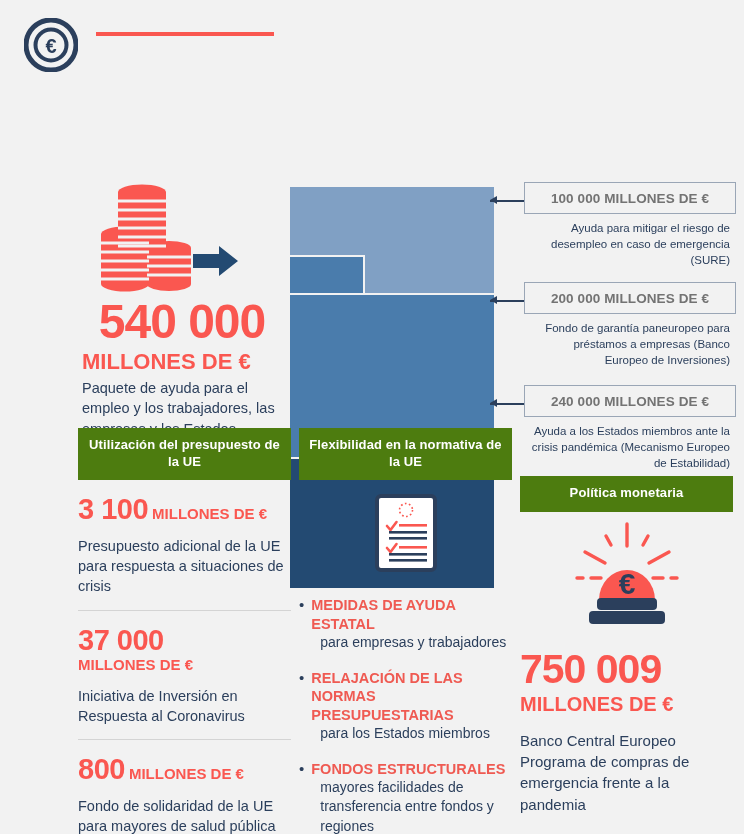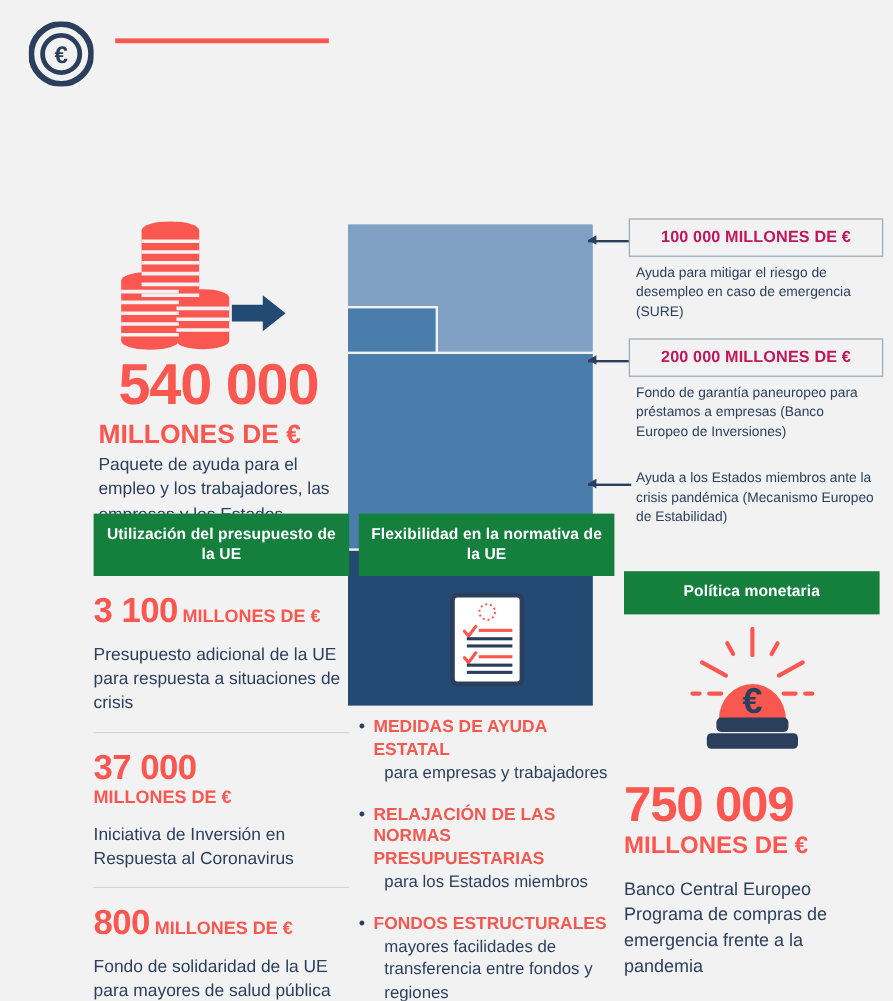--- a/index.html
+++ b/index.html
@@ -50,34 +50,34 @@
   .seg-mid-a  { top: 70px;  height: 36px;  width: 73px; background: #4a7cac; }
   .seg-mid    { top: 108px; height: 62px;  background: #4a7cac; }
   .seg-bot    { top: 272px; height: 129px; background: #234a72; }
 
   
   .callout { position: absolute; width: 212px; }
   .callout-box {
     border: 1.5px solid #9aa6b6; background: #f2f2f2;
     padding: 6px 4px 6px 4px; text-align: center;
   }
-  .callout-amount { font-size: 13.5px; font-weight: bold; color: #be185d; letter-spacing: 0.1px; }
-  .callout-desc { font-size: 11.5px; color: #2b3f5c; line-height: 1.38; text-align: left; margin-top: 7px; padding: 0 6px; }
+  .callout-amount { font-size: 13.5px; font-weight: bold; color: #737373; letter-spacing: 0.1px; }
+  .callout-desc { font-size: 11.5px; color: #2b3f5c; line-height: 1.38; text-align: right; margin-top: 7px; padding: 0 6px; }
   .lead-line { position: absolute; height: 1.5px; background: #2b3f5c; }
   .lead-head { position: absolute; width: 0; height: 0; border-top: 4px solid transparent; border-bottom: 4px solid transparent; border-right: 7px solid #2b3f5c; }
 
   
   .cols { position: absolute; top: 428px; left: 0; width: 744px; height: 406px; display: flex; }
   .col { width: 213px; }
   .col-1 { margin-left: 78px; }
   .col-2 { margin-left: 8px; }
   .col-3 { margin-left: 8px; margin-top: 48px; }
 
   .col-head {
-    background: #15803d; color: #ffffff; text-align: center;
+    background: #4d7c0f; color: #ffffff; text-align: center;
     font-size: 13px; font-weight: bold; line-height: 1.28;
     padding: 9px 4px 10px; letter-spacing: 0.1px;
   }
 
   .block { padding-top: 14px; }
   .divider { height: 1px; background: #d4d4d4; margin-top: 13px; }
 
   .fig-inline { white-space: nowrap; line-height: 1.05; }
   .fig-num { font-size: 29px; font-weight: bold; color: #fa5750; letter-spacing: -0.5px; }
   .fig-unit-inline { font-size: 15px; font-weight: bold; color: #fa5750; margin-left: 4px; }
@@ -192,20 +192,23 @@
   <div class="callout" style="left:524px; top:200px;">
     <div class="callout-box">
       <span class="callout-amount">200 000 MILLONES DE €</span>
     </div>
     <div class="callout-desc">Fondo de garantía paneuropeo para préstamos a empresas (Banco Europeo de Inversiones)</div>
   </div>
 
   <div class="lead-line" style="left:490px; top:321px; width:36px;"></div>
   <div class="lead-head" style="left:490px; top:317px;"></div>
   <div class="callout" style="left:524px; top:303px;">
+    <div class="callout-box">
+      <span class="callout-amount">240 000 MILLONES DE €</span>
+    </div>
     <div class="callout-desc">Ayuda a los Estados miembros ante la crisis pandémica (Mecanismo Europeo de Estabilidad)</div>
   </div>
 </div>
 
 <div class="cols">
 
   <div class="col col-1">
     <div class="col-head">Utilización del presupuesto de la UE</div>
 
     <div class="block">

